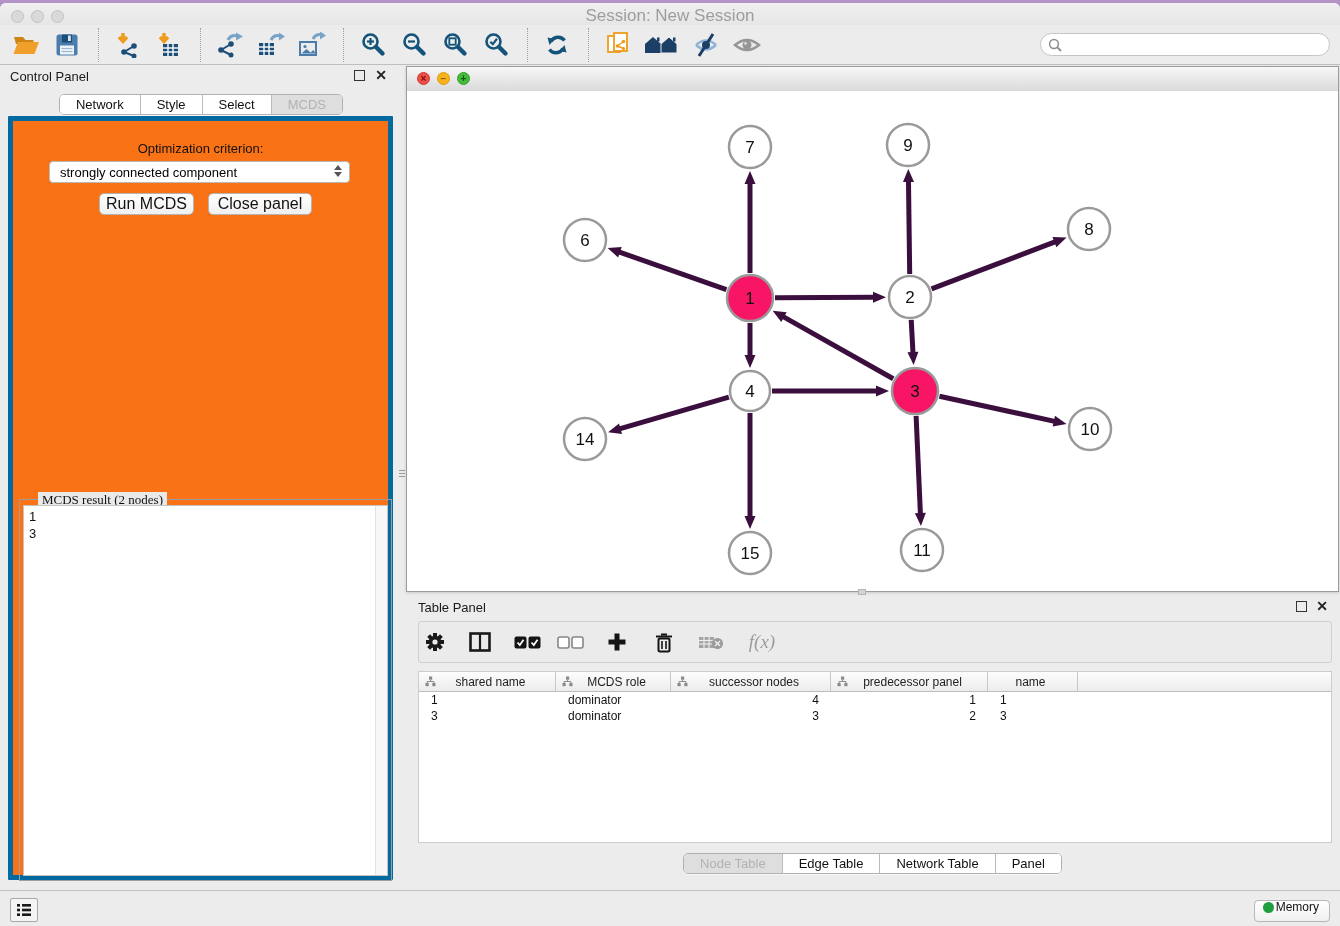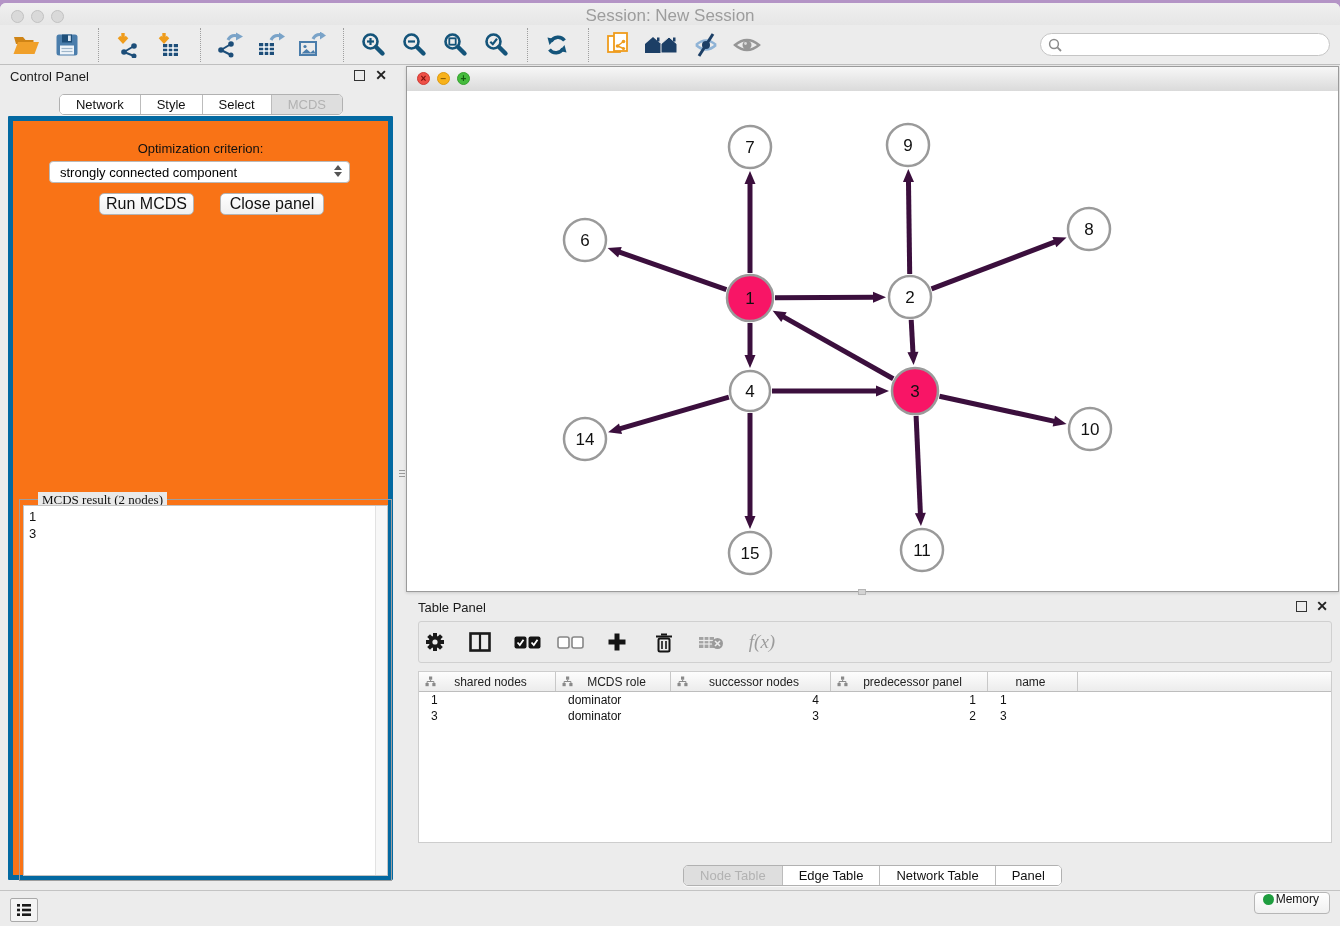--- a/index.html
+++ b/index.html
@@ -31,21 +31,21 @@
   .seg.selected{background:#dedede;color:#b2b2b2;}
   #cp-body{position:absolute;left:8px;right:9px;top:54px;bottom:10px;background:#f97316;border:5px solid #0369a1;border-radius:1px;}
   #opt-label{position:absolute;top:20px;left:0;right:0;text-align:center;font-size:13px;color:#111;}
   #criterion{position:absolute;left:36px;right:38px;top:40px;height:22px;background:#fff;border:1px solid #b9b9b9;border-radius:4px;font-size:13px;display:flex;align-items:center;padding-left:10px;box-sizing:border-box;}
   #criterion .stepper{position:absolute;right:7px;top:3px;display:flex;flex-direction:column;gap:2px;}
   #criterion .stepper i{width:0;height:0;border-left:4px solid transparent;border-right:4px solid transparent;display:block;}
   #criterion .up{border-bottom:5px solid #555;}
   #criterion .down{border-top:5px solid #555;}
   .macbtn{position:absolute;top:72px;height:22px;background:linear-gradient(#ffffff,#f0f0f0);border:1px solid #b4b4b4;border-radius:5px;font-size:16px;color:#111;display:flex;align-items:center;justify-content:center;box-sizing:border-box;}
   #btn-run{left:86px;width:95px;}
-  #btn-close{left:195px;width:104px;margin-left:12px;}
+  #btn-close{left:195px;width:104px;}
   #result-group{position:absolute;left:6px;width:371px;top:378px;height:380px;border:1px solid #9e9e9e;}
   #result-title{position:absolute;top:-8px;left:18px;background:#e9e9e9;padding:0 4px;font-size:13px;color:#111;font-family:Liberation Serif, serif;}
   #result-box{position:absolute;left:3px;right:3px;top:5px;bottom:4px;background:#fff;border:1px solid #c4c4c4;}
   #mcds-lines{position:absolute;left:5px;top:2px;font-size:13px;line-height:17px;white-space:pre;color:#111;}
   #result-scroll{position:absolute;right:0;top:0;bottom:0;width:11px;background:#f7f7f7;border-left:1px solid #e2e2e2;}
 
   
   #vsplit-handle{position:absolute;left:399px;top:463px;width:6px;height:14px;display:flex;flex-direction:column;justify-content:center;gap:2px;}
   #vsplit-handle i{display:block;height:1px;background:#9a9a9a;}
   #hsplit-handle{position:absolute;left:858px;top:586px;width:8px;height:6px;background:#d3d3d3;border:1px solid #b5b5b5;box-sizing:border-box;}
@@ -63,26 +63,26 @@
   #tp-toolbar .ibtn{margin-right:7px;}
   #fx{font-family:"Liberation Serif",serif;font-style:italic;font-size:19px;color:#9c9c9c;}
   #tbl{position:absolute;left:12px;right:7px;top:78px;height:172px;background:#fff;border:1px solid #cdcdcd;box-sizing:border-box;overflow:hidden;}
   #tbl-head{display:flex;height:19px;background:linear-gradient(#fdfdfd,#ececec);border-bottom:1px solid #bdbdbd;}
   .th{display:flex;align-items:center;border-right:1px solid #c8c8c8;box-sizing:border-box;font-size:12px;color:#222;padding-left:6px;}
   .th .lbl{flex:1;text-align:center;padding-right:10px;}
   .tr{display:flex;height:16px;align-items:center;}
   .td{font-size:12px;color:#111;box-sizing:border-box;overflow:hidden;white-space:nowrap;}
   .td.al{text-align:left;padding-left:12px;}
   .td.ar{text-align:right;padding-right:12px;}
-  #tp-tabs{position:absolute;top:272px;left:0;right:0;display:flex;justify-content:center;}
+  #tp-tabs{position:absolute;top:260px;left:0;right:0;display:flex;justify-content:center;}
 
   
   #statusbar{position:absolute;left:0;right:0;top:887px;height:36px;background:#ececec;border-top:1px solid #c3c3c3;}
   #list-btn{position:absolute;left:10px;top:7px;width:28px;height:24px;background:#f4f4f4;border:1px solid #a9a9a9;border-radius:2px;display:flex;align-items:center;justify-content:center;box-sizing:border-box;}
-  #memory-btn{position:absolute;right:10px;top:1px;height:22px;padding:0 10px 8px 8px;background:linear-gradient(#ffffff,#f0f0f0);border:1px solid #b6b6b6;border-radius:4px;display:flex;align-items:center;gap:2px;font-size:12px;color:#111;box-sizing:border-box;}
+  #memory-btn{position:absolute;right:10px;top:9px;height:22px;padding:0 10px 8px 8px;background:linear-gradient(#ffffff,#f0f0f0);border:1px solid #b6b6b6;border-radius:4px;display:flex;align-items:center;gap:2px;font-size:12px;color:#111;box-sizing:border-box;}
   #mem-dot{width:11px;height:11px;border-radius:50%;}
   svg{display:block;}
 </style>
 </head>
 <body>
 
 <div id="app">
 
   <div id="titlebar">
     <span class="tl tl-gray" style="left:11px"></span>
@@ -420,21 +420,21 @@
       <div id="tbl-head">
           <div class="th" style="width: 137px;">
             <span>
               <svg width="11" height="11" viewBox="0 0 11 11">
                 <rect x="4" y="0.5" width="3.2" height="3.2" fill="#8a8a8a"></rect>
                 <rect x="0.5" y="7" width="3.2" height="3.2" fill="#8a8a8a"></rect>
                 <rect x="7.3" y="7" width="3.2" height="3.2" fill="#8a8a8a"></rect>
                 <path d="M5.6 3.7 V5.5 M2.1 7 V5.5 H8.9 V7" fill="none" stroke="#8a8a8a" stroke-width="1"></path>
               </svg>
             </span>
-            <span class="lbl">shared nodes</span>
+            <span class="lbl">shared name</span>
           </div>
           <div class="th" style="width: 115px;">
             <span>
               <svg width="11" height="11" viewBox="0 0 11 11">
                 <rect x="4" y="0.5" width="3.2" height="3.2" fill="#8a8a8a"></rect>
                 <rect x="0.5" y="7" width="3.2" height="3.2" fill="#8a8a8a"></rect>
                 <rect x="7.3" y="7" width="3.2" height="3.2" fill="#8a8a8a"></rect>
                 <path d="M5.6 3.7 V5.5 M2.1 7 V5.5 H8.9 V7" fill="none" stroke="#8a8a8a" stroke-width="1"></path>
               </svg>
             </span>

